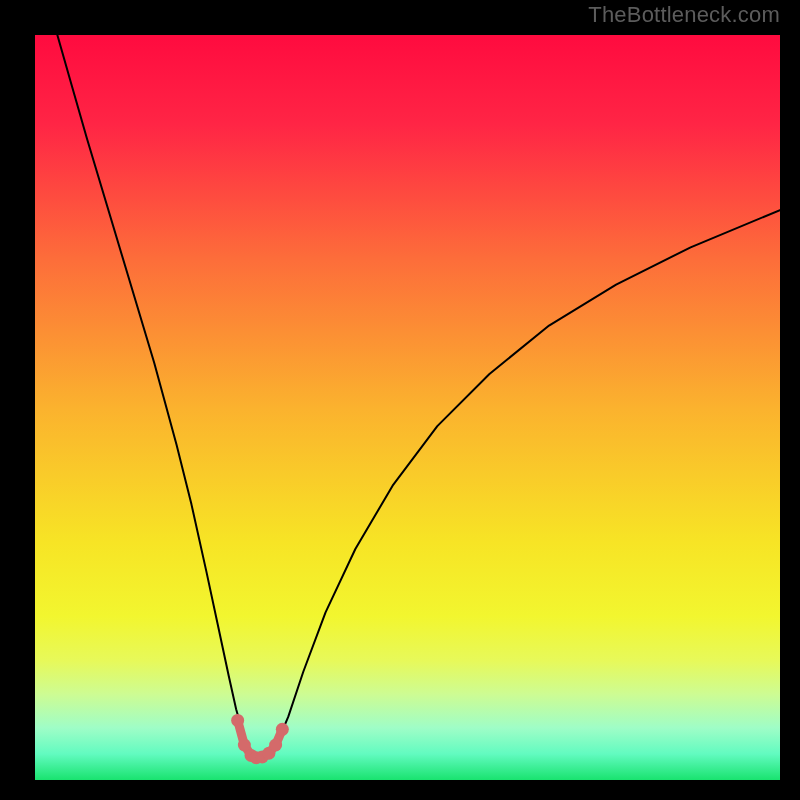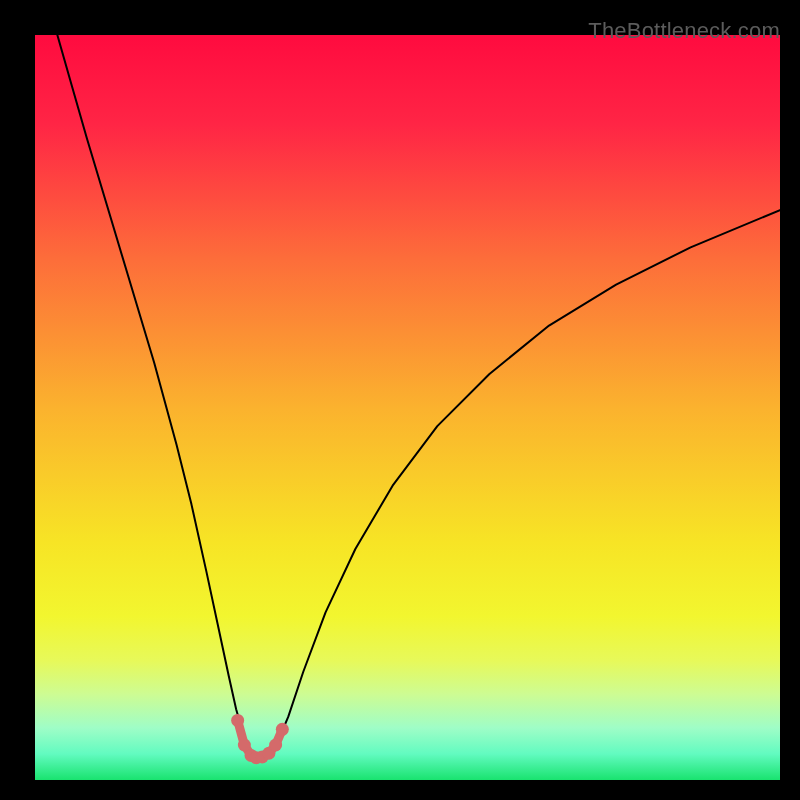--- a/index.html
+++ b/index.html
@@ -24,21 +24,21 @@
     left: 0; top: 0; right: 0; bottom: 0;
   }
   .curve-svg {
     position: absolute;
     left: 0; top: 0;
     width: 745px; height: 745px;
     pointer-events: none;
   }
   .watermark {
     position: absolute;
-    top: 18px;
+    top: 2px;
     right: 20px;
     color: #5c5c5c;
     font-size: 22px;
     font-weight: 500;
     letter-spacing: 0.2px;
   }
 </style>
 </head>
 <body>
 

